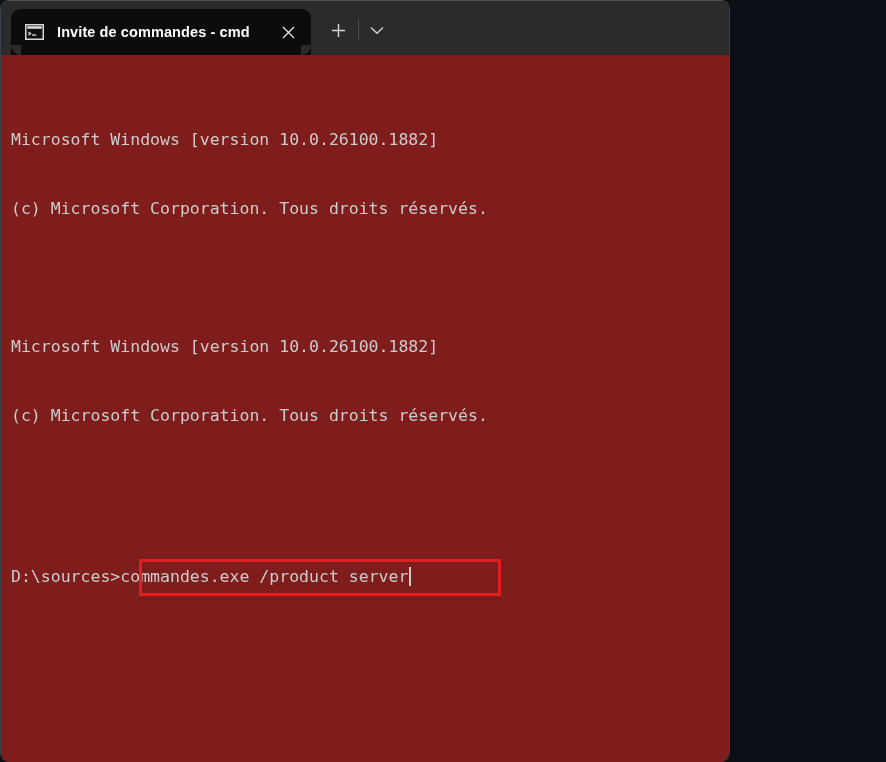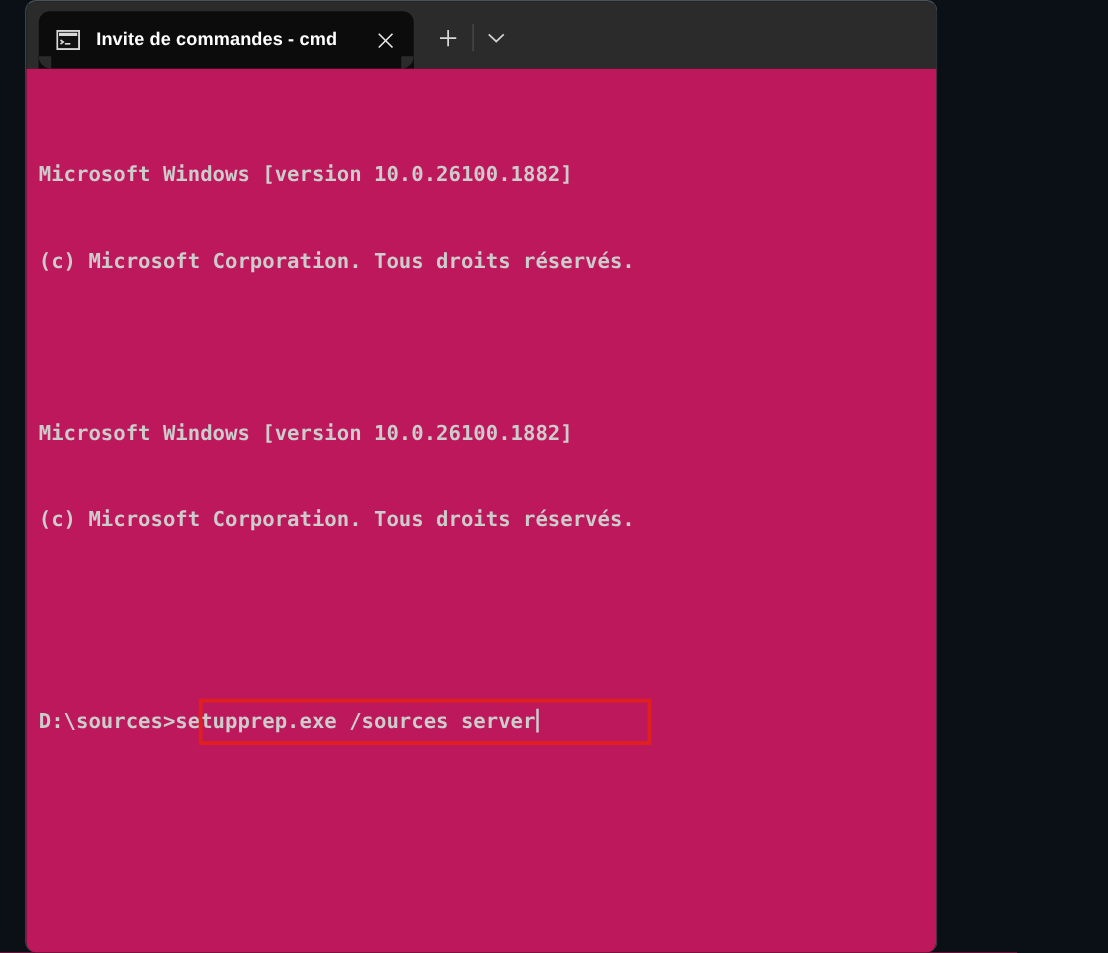--- a/index.html
+++ b/index.html
@@ -22,21 +22,20 @@
     top: 0;
     width: 730px;
     height: 762px;
     border-radius: 9px;
     background: #0c0c0c;
     overflow: hidden;
     box-sizing: border-box;
     border-top: 1px solid #4a525a;
     border-left: 1px solid #3a4148;
     border-right: 1px solid #3a4148;
-    margin-left: 20px;
   }
 
   
   #titlebar {
     position: absolute;
     left: 0;
     top: 0;
     width: 886px;
     height: 54px;
     background: #2b2b2b;
@@ -152,25 +151,24 @@
   #btn-maximize { left: 769px; }
   #btn-close    { left: 827px; }
 
   
   #terminal-body {
     position: absolute;
     left: 0;
     top: 54px;
     width: 886px;
     height: 708px;
-    background: #be185d;
+    background: #7f1d1d;
     border-bottom-left-radius: 8px;
     border-bottom-right-radius: 8px;
     overflow: hidden;
-    font-weight: bold;
   }
   #terminal-text {
     position: absolute;
     left: 10px;
     top: 4px;
     width: 860px;
     color: #cccccc;
     font-family: "DejaVu Sans Mono", "Liberation Mono", monospace;
     font-size: 16.5px;
     line-height: 23px;
@@ -273,18 +271,18 @@
   <div id="terminal-body">
     <div id="terminal-text">
 
       <div class="term-line">Microsoft Windows [version 10.0.26100.1882]</div>
       <div class="term-line">(c) Microsoft Corporation. Tous droits réservés.</div>
       <div class="term-line blank"></div>
       <div class="term-line">Microsoft Windows [version 10.0.26100.1882]</div>
       <div class="term-line">(c) Microsoft Corporation. Tous droits réservés.</div>
       <div class="term-line blank"></div>
 
-      <div id="prompt-line"><span>D:\sources&gt;</span><span>setupprep.exe /sources server</span><span id="text-cursor"></span><span id="command-highlight"></span></div>
+      <div id="prompt-line"><span>D:\sources&gt;</span><span>commandes.exe /product server</span><span id="text-cursor"></span><span id="command-highlight"></span></div>
 
     </div>
   </div>
 
 </div>
 
 </body></html>

